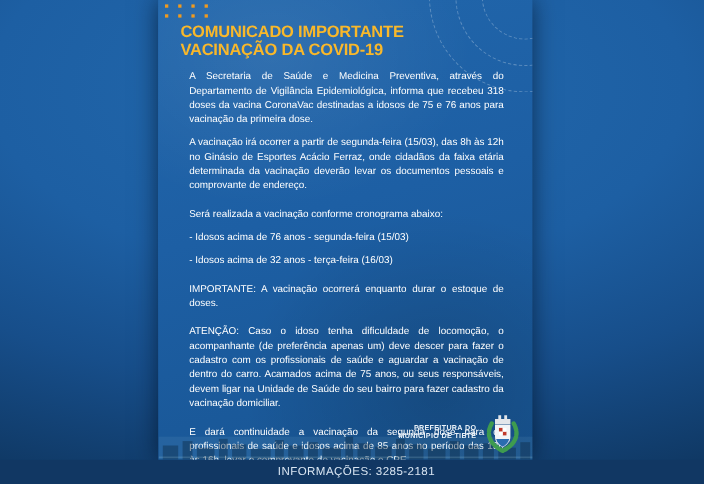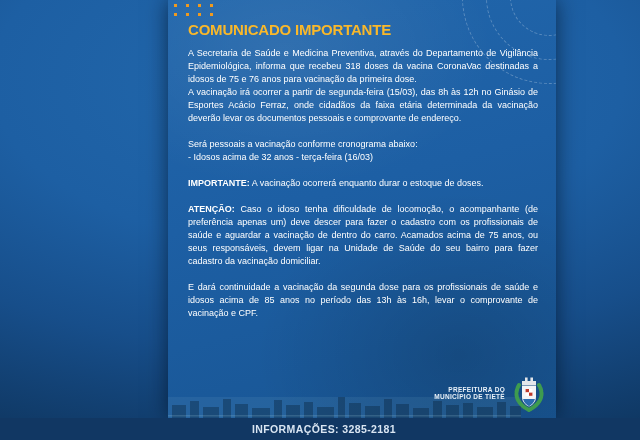--- a/index.html
+++ b/index.html
@@ -3,53 +3,53 @@
 <meta charset="utf-8">
 <style>
   html,body{margin:0;padding:0;background:#0c2c4e;}
   .stage{
     position:relative;width:640px;height:440px;overflow:hidden;
     background:radial-gradient(130% 100% at 48% 18%, #2268ac 0%, #1d5fa3 38%, #174e8a 62%, #103a67 85%, #0c2c4f 100%);
     font-family:"Liberation Sans","DejaVu Sans",sans-serif;
   }
   
   .poster{
-    position:absolute;left:168px;top:0;width:388px;height:418px;overflow:hidden;
+    position:absolute;left:144px;top:0;width:340px;height:418px;overflow:hidden;
     background:
       radial-gradient(90% 55% at 30% 12%, rgba(255,255,255,0.08), rgba(255,255,255,0) 60%),
       radial-gradient(80% 60% at 75% 85%, rgba(0,0,0,0.16), rgba(0,0,0,0) 65%),
       linear-gradient(165deg,#2166ab 0%, #1d5fa4 45%, #185593 100%);
     box-shadow:0 0 20px rgba(3,16,34,0.65);
   }
   
   .dots{position:absolute;left:6px;top:4px;display:grid;grid-template-columns:repeat(4,3px);grid-template-rows:repeat(2,3px);column-gap:9px;row-gap:6px;}
   .dots i{width:3px;height:3px;background:#f09a1e;display:block;}
   
   .circ{position:absolute;border:1px dashed rgba(255,255,255,0.26);border-radius:50%;}
   .circ.c1{width:76px;height:76px;right:-32px;top:-42px;}
   .circ.c2{width:124px;height:124px;right:-56px;top:-66px;}
   .circ.c3{width:172px;height:172px;right:-80px;top:-90px;}
   
   .content{position:relative;padding:22px 18px 0 20px;color:#ffffff;}
   .title{color:#f9b82a;font-weight:700;font-size:15px;line-height:16px;letter-spacing:-0.2px;margin:0 0 9px 0;}
-  .content p{margin:0;font-size:9px;line-height:13px;text-align:justify;}
+  .content p{margin:8px;font-size:9px;line-height:13px;text-align:justify;}
   .gap{margin-bottom:13px !important;}
-  .b{font-weight:700;}
+  .b{font-weight:400;}
   
   .logo-row{position:absolute;right:10px;bottom:6px;display:flex;align-items:center;gap:7px;}
   .logo-text{text-align:right;color:#e9f1f8;font-size:6.5px;line-height:7.5px;font-weight:700;letter-spacing:0.3px;}
   .crest{width:34px;height:38px;display:block;}
   
   .skyline{position:absolute;left:0;bottom:0;width:353px;height:27px;display:block;}
   
   .footer{
     position:absolute;left:0;top:418px;width:640px;height:22px;
     background:#113763;display:flex;align-items:center;justify-content:center;
   }
-  .footer span{color:#d9e5f2;font-size:10.5px;font-weight:700;letter-spacing:0.4px;padding-left:8px;}
+  .footer span{color:#d9e5f2;font-size:10.5px;font-weight:400;letter-spacing:0.4px;padding-left:8px;}
 </style>
 </head>
 <body>
 
 <div class="stage">
 
   <div class="poster">
 
     <div class="dots">
       <i></i>
@@ -61,26 +61,28 @@
         <i></i>
         <i></i>
     </div>
     <span class="circ c1"></span>
     <span class="circ c2"></span>
     <span class="circ c3"></span>
 
     <div class="content">
       <h1 class="title">
         <span>COMUNICADO IMPORTANTE</span><br>
+        <span>VACINAÇÃO DA COVID-19</span>
       </h1>
 
       <p>A Secretaria de Saúde e Medicina Preventiva, através do Departamento de Vigilância Epidemiológica, informa que recebeu 318 doses da vacina CoronaVac destinadas a idosos de 75 e 76 anos para vacinação da primeira dose.</p>
       <p class="gap">A vacinação irá ocorrer a partir de segunda-feira (15/03), das 8h às 12h no Ginásio de Esportes Acácio Ferraz, onde cidadãos da faixa etária determinada da vacinação deverão levar os documentos pessoais e comprovante de endereço.</p>
 
-      <p>Será pessoais a vacinação conforme cronograma abaixo:</p>
+      <p>Será realizada a vacinação conforme cronograma abaixo:</p>
+      <p>- Idosos acima de 76 anos - segunda-feira (15/03)</p>
       <p class="gap">- Idosos acima de 32 anos - terça-feira (16/03)</p>
 
       <p class="gap"><span class="b">IMPORTANTE:</span><span> A vacinação ocorrerá enquanto durar o estoque de doses.</span></p>
 
       <p class="gap"><span class="b">ATENÇÃO:</span><span> Caso o idoso tenha dificuldade de locomoção, o acompanhante (de preferência apenas um) deve descer para fazer o cadastro com os profissionais de saúde e aguardar a vacinação de dentro do carro. Acamados acima de 75 anos, ou seus responsáveis, devem ligar na Unidade de Saúde do seu bairro para fazer cadastro da vacinação domiciliar.</span></p>
 
 
       <p>E dará continuidade a vacinação da segunda dose para os profissionais de saúde e idosos acima de 85 anos no período das 13h às 16h, levar o comprovante de vacinação e CPF.</p>
     </div>
 

